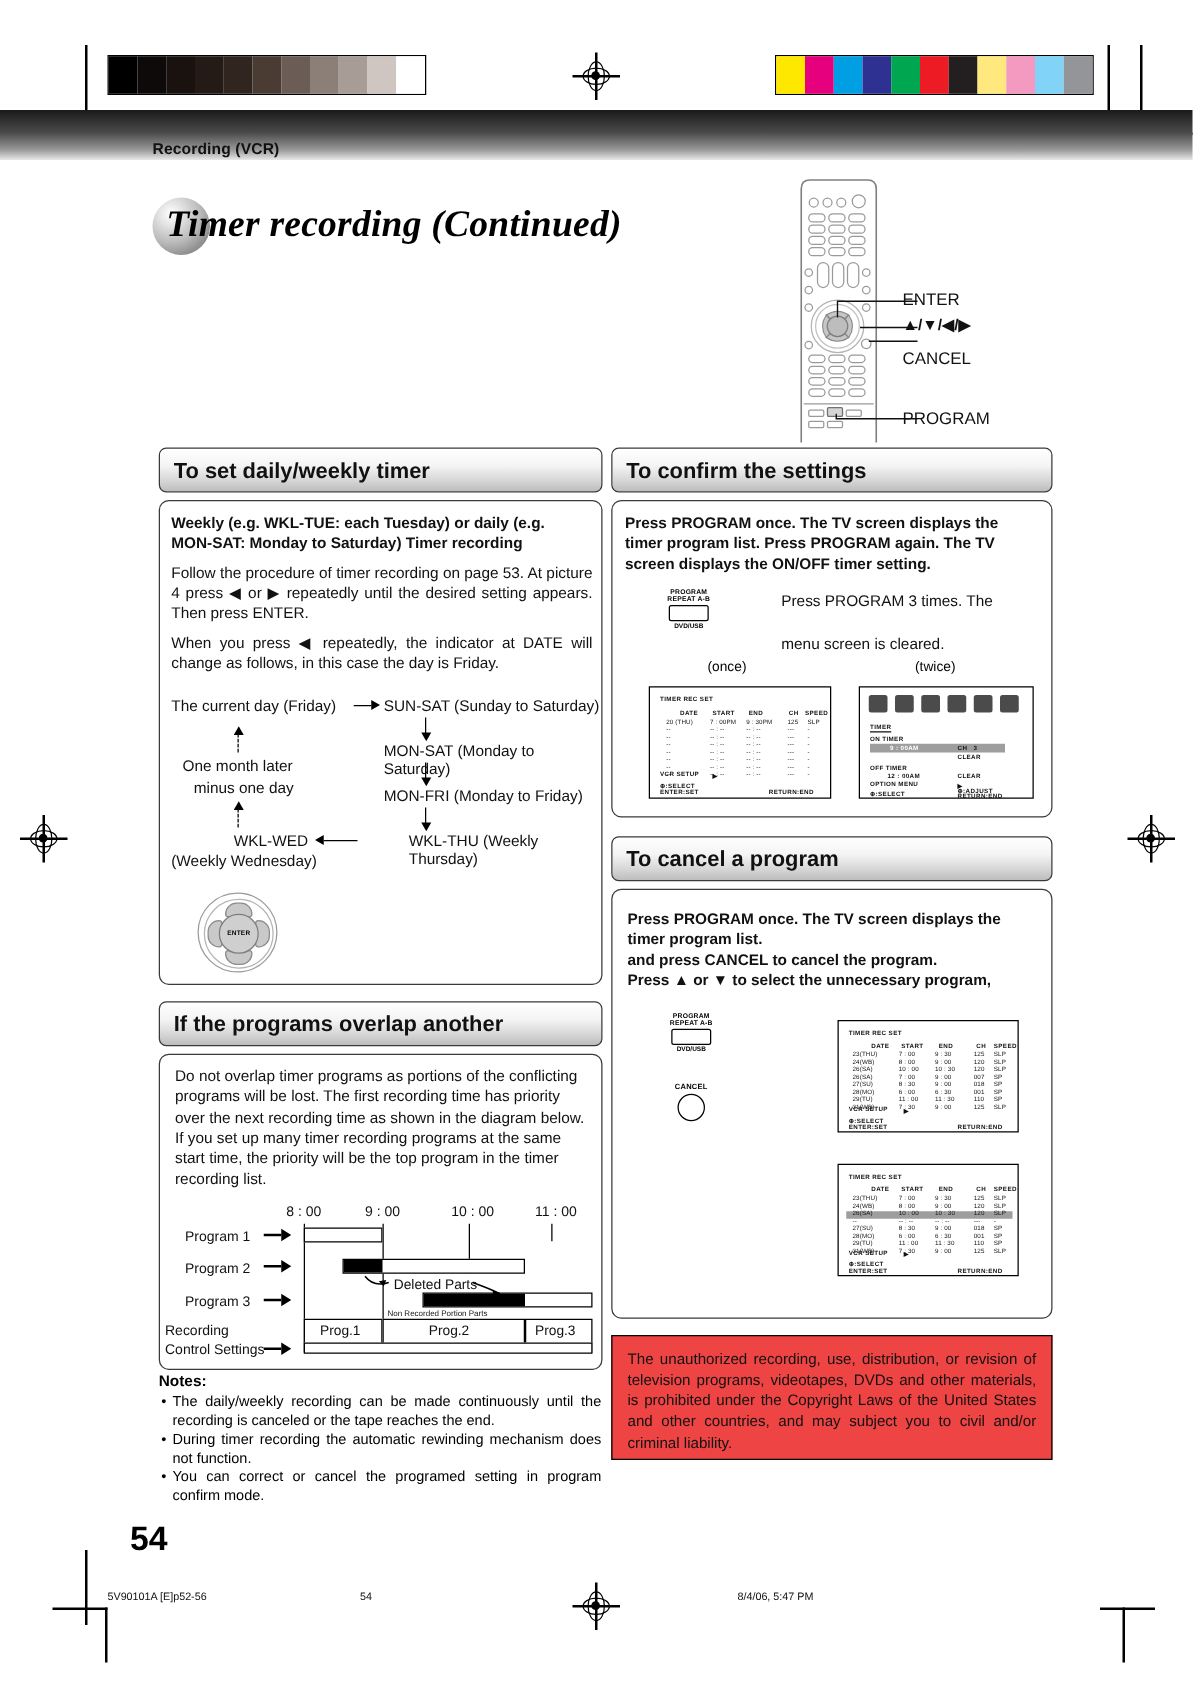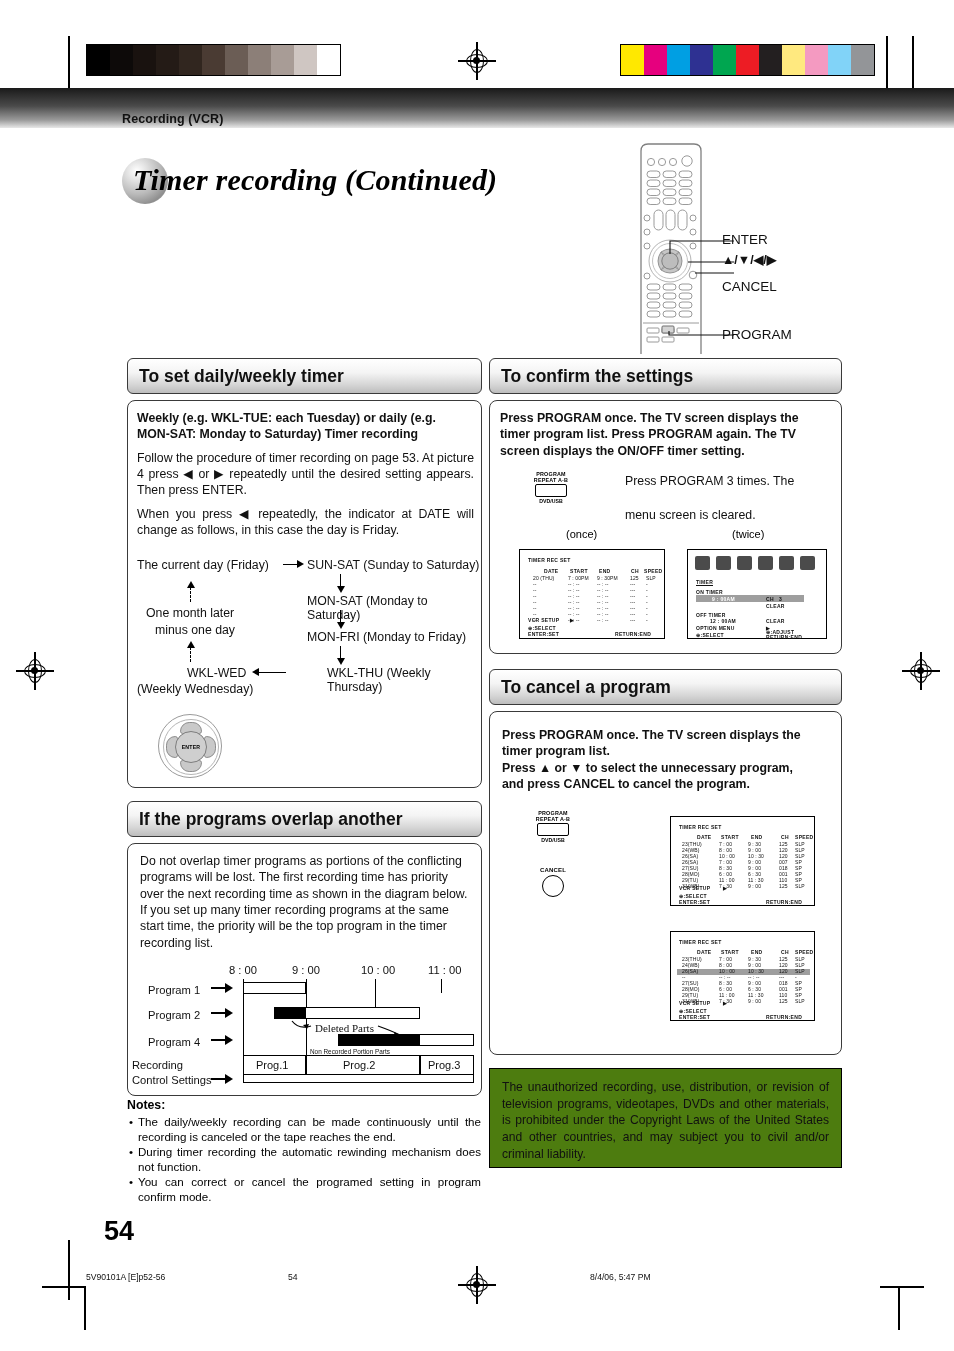--- a/index.html
+++ b/index.html
@@ -93,21 +93,21 @@
   .btn-prog .l1{font-size:5.4px;font-weight:bold;letter-spacing:.2px;}
   .btn-prog .cap{margin:1px auto 0;width:30px;height:11px;border:1.4px solid #000;border-radius:2px;background:#fff;}
   .btn-prog .l3{font-size:5.2px;font-weight:bold;margin-top:1px;}
   .btn-cancel{position:absolute;text-align:center;}
   .btn-cancel .l1{font-size:6px;font-weight:bold;letter-spacing:.2px;}
   .btn-cancel .circ{margin:2px auto 0;width:20px;height:20px;border:1.6px solid #000;border-radius:50%;}
 
   .paren{position:absolute;font-size:11px;}
 
   
-  .copy-box{position:absolute;box-sizing:border-box;border:1.8px solid #000;background:#4d7c0f;}
+  .copy-box{position:absolute;box-sizing:border-box;border:1.8px solid #000;background:#ef4444;}
 
   
   .pagenum{position:absolute;font-size:27px;font-weight:bold;}
   .foot{position:absolute;font-size:8.6px;color:#111;}
 
   
   .ico{position:absolute;width:15px;height:14px;background:#4b4b4b;border-radius:2px;}
 </style>
 </head>
 <body>
@@ -341,41 +341,41 @@
     <div class="lbl" style="left:20px;top:20px;">Program 1</div>
     <div class="ar" style="left:83px;top:19px;">
         <span class="stem"></span>
         <span class="hd"></span>
       </div>
     <div class="lbl" style="left:20px;top:45px;">Program 2</div>
     <div class="ar" style="left:83px;top:44px;">
         <span class="stem"></span>
         <span class="hd"></span>
       </div>
-    <div class="lbl" style="left:20px;top:72px;">Program 4</div>
+    <div class="lbl" style="left:20px;top:72px;">Program 3</div>
     <div class="ar" style="left:83px;top:71px;">
         <span class="stem"></span>
         <span class="hd"></span>
       </div>
     <div class="lbl" style="left:4px;top:95px;">Recording</div>
     <div class="lbl" style="left:4px;top:110px;">Control Settings</div>
     <div class="ar" style="left:83px;top:110px;">
         <span class="stem"></span>
         <span class="hd"></span>
       </div>
 
     <div class="box" style="left:115px;top:18px;width:63px;height:12px;"></div>
 
     <div class="box" style="left:146px;top:43px;width:146px;height:12px;"></div>
     <div class="solid" style="left:147px;top:44px;width:31px;height:10px;"></div>
 
     <div class="box" style="left:210px;top:70px;width:136px;height:12px;"></div>
     <div class="solid" style="left:211px;top:71px;width:81px;height:10px;"></div>
 
-    <div class="mid" style="left:187px;top:58px;font-family:Liberation Serif, serif;">Deleted Parts</div>
+    <div class="mid" style="left:187px;top:58px;">Deleted Parts</div>
     <svg class="abs" style="left:0;top:0;" width="355" height="130">
       <path d="M183 62 q-12 4 -19 -5" stroke="#000" stroke-width="1.2" fill="none"></path>
       <path d="M181 60 l-6 1 l4 4z" fill="#000"></path>
       <path d="M250 62 q14 5 22 9" stroke="#000" stroke-width="1.2" fill="none"></path>
       <path d="M272 71 l-6 -3 l1 6z" fill="#000"></path>
     </svg>
     <div class="tiny" style="left:182px;top:84px;">Non Recorded Portion Parts</div>
 
     <div class="box" style="left:115px;top:91px;width:63px;height:27px;"></div>
     <div class="box" style="left:178px;top:91px;width:114px;height:27px;"></div>
@@ -510,22 +510,22 @@
   </div>
 </div>
 
 <div class="sec-head" style="left:489px;top:669px;width:353px;">
   <span>To cancel a program</span>
 </div>
 <div class="sec-body" style="left:489px;top:711px;width:353px;height:344px;">
   <div style="position:absolute;left:12px;top:15px;width:330px;">
     <p class="p bold nj">Press PROGRAM once. The TV screen displays the</p>
     <p class="p bold nj">timer program list.</p>
+    <p class="p bold nj">and press CANCEL to cancel the program.</p>
     <p class="p bold nj">Press ▲ or ▼ to select the unnecessary program,</p>
-    <p class="p bold nj">and press CANCEL to cancel the program.</p>
   </div>
 
   <div class="btn-prog" style="left:40px;top:98px;width:46px;">
     <div class="l1">PROGRAM</div>
     <div class="l1">REPEAT A-B</div>
     <div class="cap"></div>
     <div class="l3">DVD/USB</div>
   </div>
 
   <div class="btn-cancel" style="left:40px;top:155px;width:46px;">

